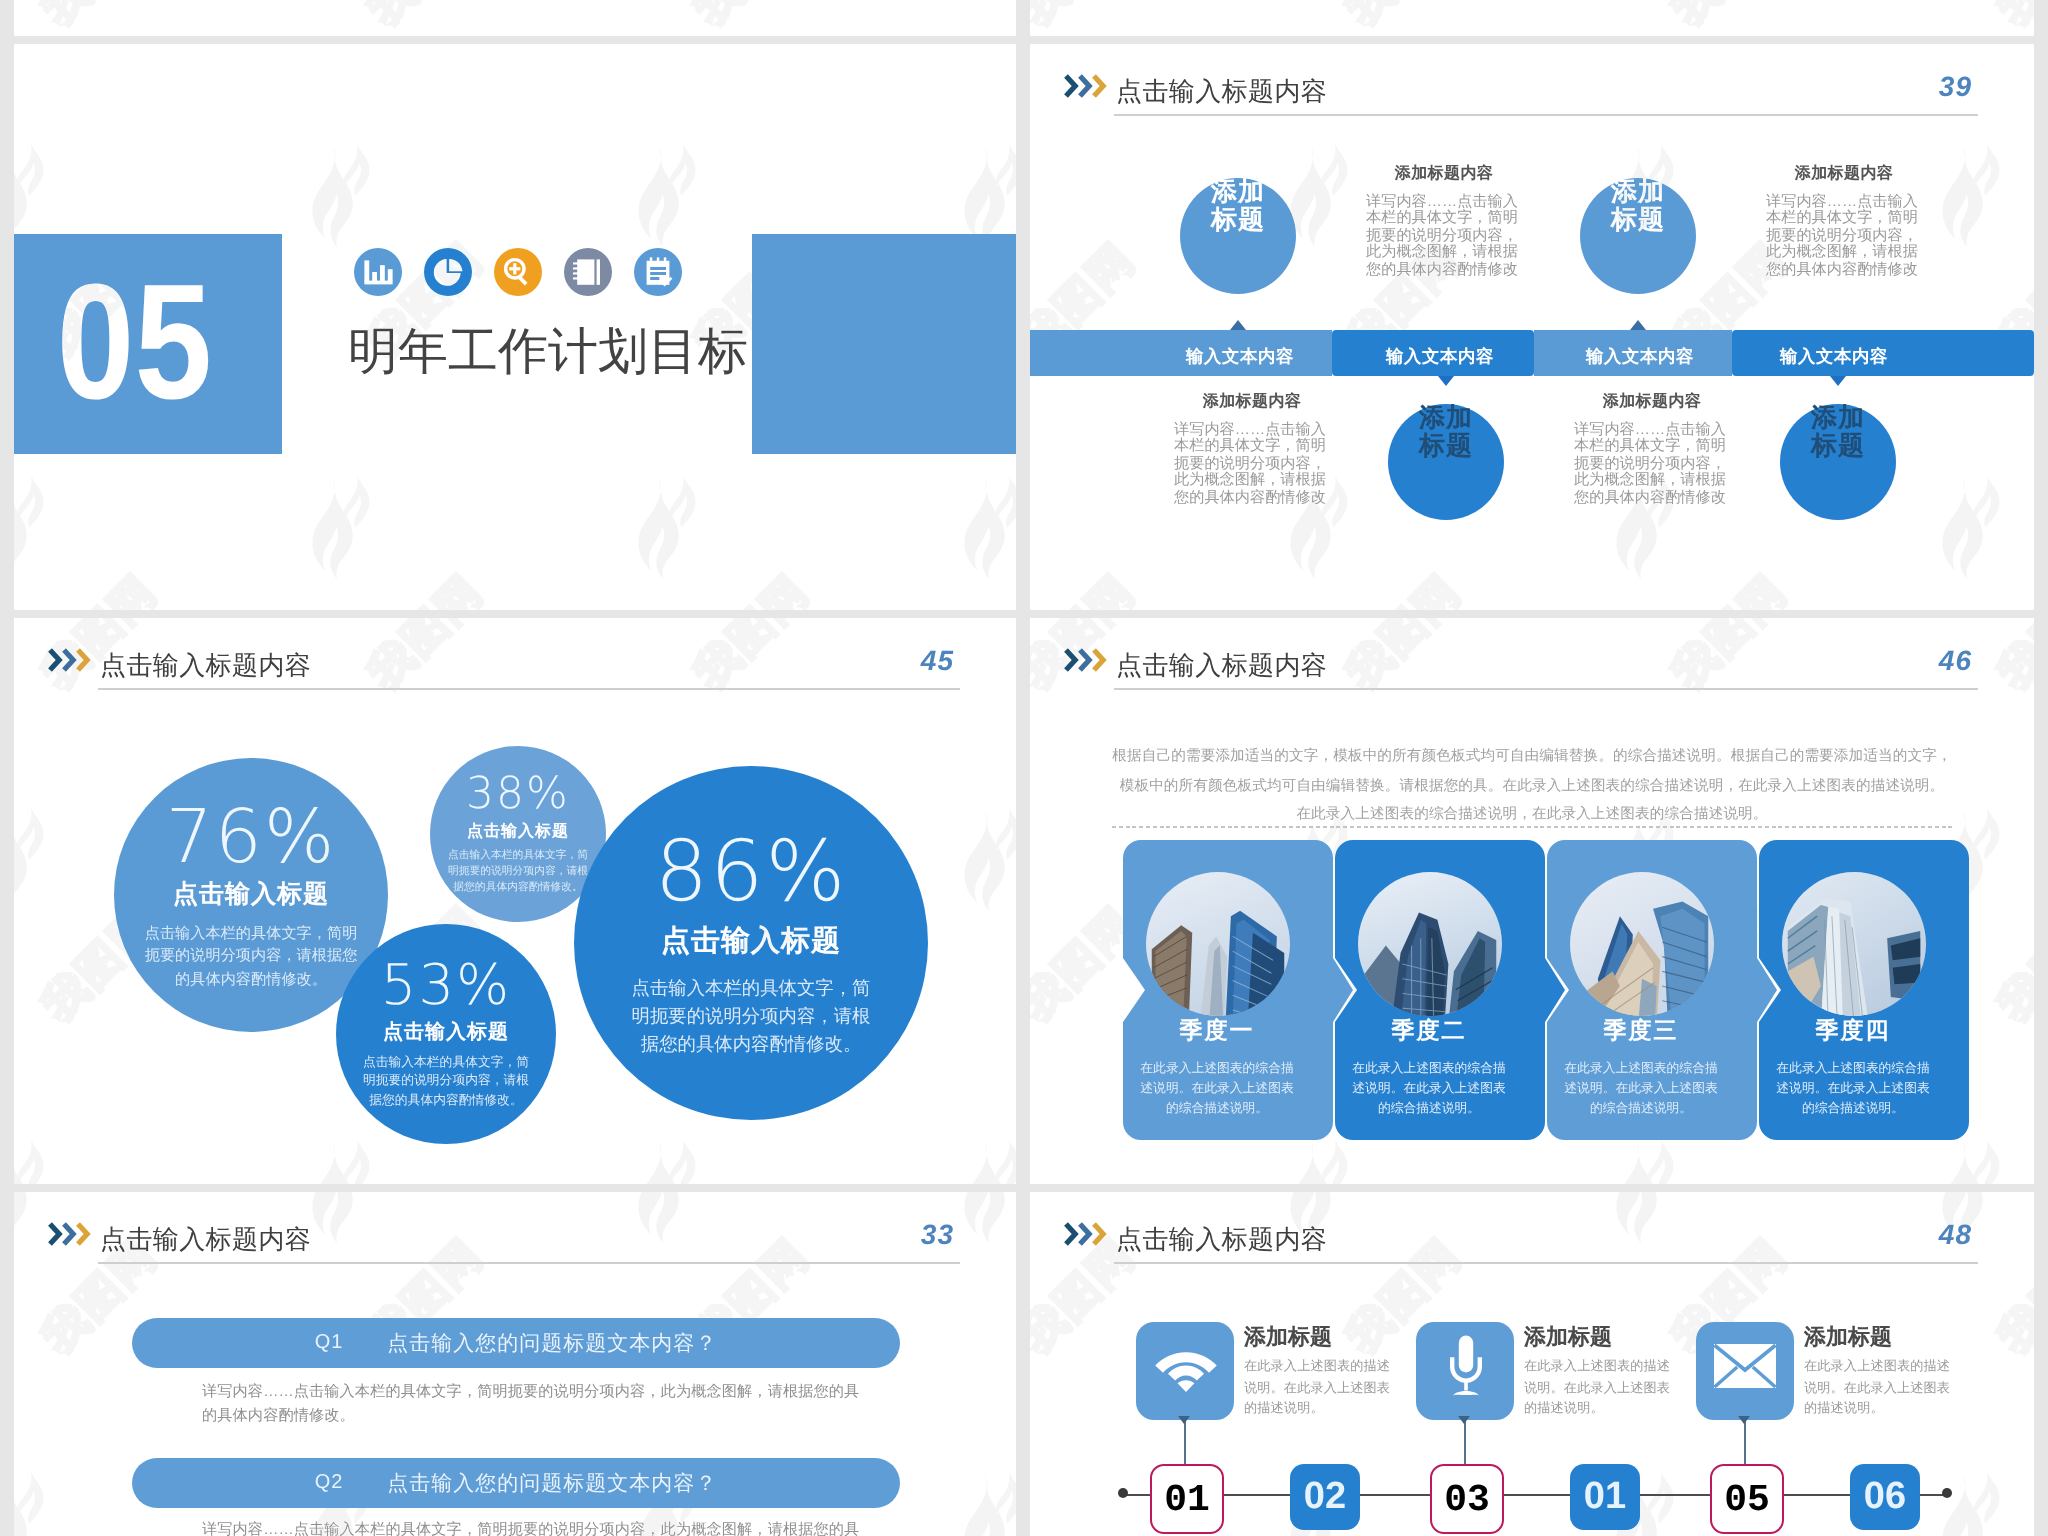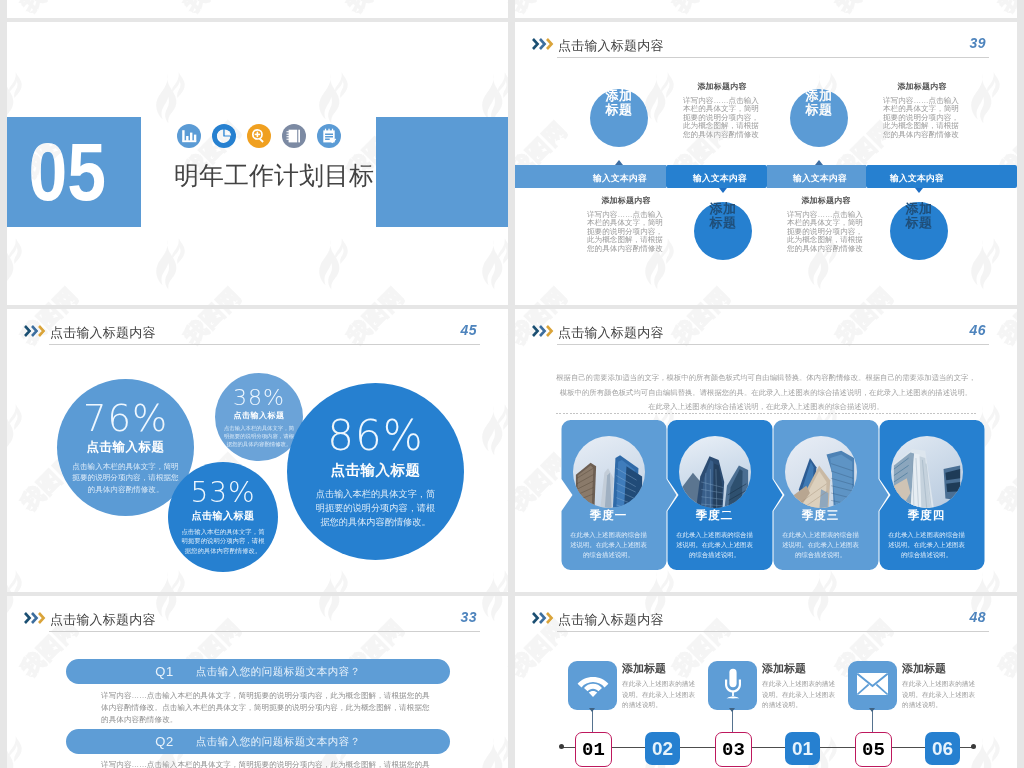--- a/index.html
+++ b/index.html
@@ -95,21 +95,21 @@
   .s46-card .ct{position:absolute;left:0;right:0;top:88px;text-align:center;
     font-size:11.5px;font-weight:bold;color:#ffffff;letter-spacing:1px;}
   .s46-card .cb{position:absolute;left:7px;right:7px;top:110px;text-align:center;
     font-size:6.4px;line-height:10px;color:#e2eefa;}
   .s46-card .cb .ln{white-space:nowrap;}
 
   
   .s47-pill{position:absolute;left:59px;width:384px;height:25px;border-radius:13px;
     background:#5e9dd6;display:flex;align-items:center;justify-content:center;
     color:#eaf3fb;font-size:10.5px;letter-spacing:0.5px;}
-  .s47-pill .tag{margin-right:22px;font-size:13px;letter-spacing:0.5px;}
+  .s47-pill .tag{margin-right:22px;font-size:10px;letter-spacing:0.5px;}
   .s47-ans{position:absolute;left:94px;width:349px;font-size:7.6px;color:#8f8f8f;
     line-height:12px;letter-spacing:0.05px;}
   .s47-ans .ln{white-space:nowrap;}
 
   
   .s48-ibox{position:absolute;top:65px;width:49px;height:49px;border-radius:9px;
     background:#5e9dd6;display:flex;align-items:center;justify-content:center;}
   .s48-ttl{position:absolute;top:65px;font-size:11px;font-weight:bold;color:#4a4a4a;
     letter-spacing:0px;}
   .s48-bdy{position:absolute;top:83px;width:82px;font-size:6.6px;color:#9a9a9a;
@@ -352,21 +352,21 @@
           <path d="M1 1 L5.6 6 L1 11" fill="none" stroke="#1b4f72" stroke-width="2.6"></path>
           <path d="M8 1 L12.6 6 L8 11" fill="none" stroke="#3d6e9e" stroke-width="2.6"></path>
           <path d="M15 1 L19.6 6 L15 11" fill="none" stroke="#daa43a" stroke-width="2.6"></path>
         </svg>
       </span>
       <span class="hdr-title">点击输入标题内容</span>
       <span class="hdr-num">46</span>
       <span class="hdr-rule"></span>
     </div>
     <div class="s46-intro">
-        <span class="ln">根据自己的需要添加适当的文字，模板中的所有颜色板式均可自由编辑替换。体内容酌情修改。根据自己的需要添加适当的文字，</span>
+        <span class="ln">根据自己的需要添加适当的文字，模板中的所有颜色板式均可自由编辑替换。的综合描述说明。根据自己的需要添加适当的文字，</span>
         <span class="ln">模板中的所有颜色板式均可自由编辑替换。请根据您的具。在此录入上述图表的综合描述说明，在此录入上述图表的描述说明。</span>
         <span class="ln">在此录入上述图表的综合描述说明，在此录入上述图表的综合描述说明。</span>
       </div>
     <div class="s46-dots"></div>
 
     <div class="s46-card" style="left:41px;">
       <svg class="s46-shape" viewBox="0 0 105 150">
         <path d="M9 0 H96 a9 9 0 0 1 9 9 V59 L115 75 L105 91 V141 a9 9 0 0 1 -9 9 H9 a9 9 0 0 1 -9 -9 V91 L11 75 L0 59 V9 a9 9 0 0 1 9 -9 Z" fill="#5e9dd6"></path>
       </svg>
       <span class="ph">
@@ -560,21 +560,20 @@
       <span class="hdr-num">33</span>
       <span class="hdr-rule"></span>
     </div>
 
     <div class="s47-pill" style="top:63px">
       <span class="tag">Q1</span>
       <span>点击输入您的问题标题文本内容？</span>
     </div>
     <div class="s47-ans" style="top:94px">
         <span class="ln">详写内容……点击输入本栏的具体文字，简明扼要的说明分项内容，此为概念图解，请根据您的具</span>
-        <span class="ln">体内容酌情修改。点击输入本栏的具体文字，简明扼要的说明分项内容，此为概念图解，请根据您</span>
         <span class="ln">的具体内容酌情修改。</span>
       </div>
 
     <div class="s47-pill" style="top:133px">
       <span class="tag">Q2</span>
       <span>点击输入您的问题标题文本内容？</span>
     </div>
     <div class="s47-ans" style="top:163px">
         <span class="ln">详写内容……点击输入本栏的具体文字，简明扼要的说明分项内容，此为概念图解，请根据您的具</span>
       </div>

